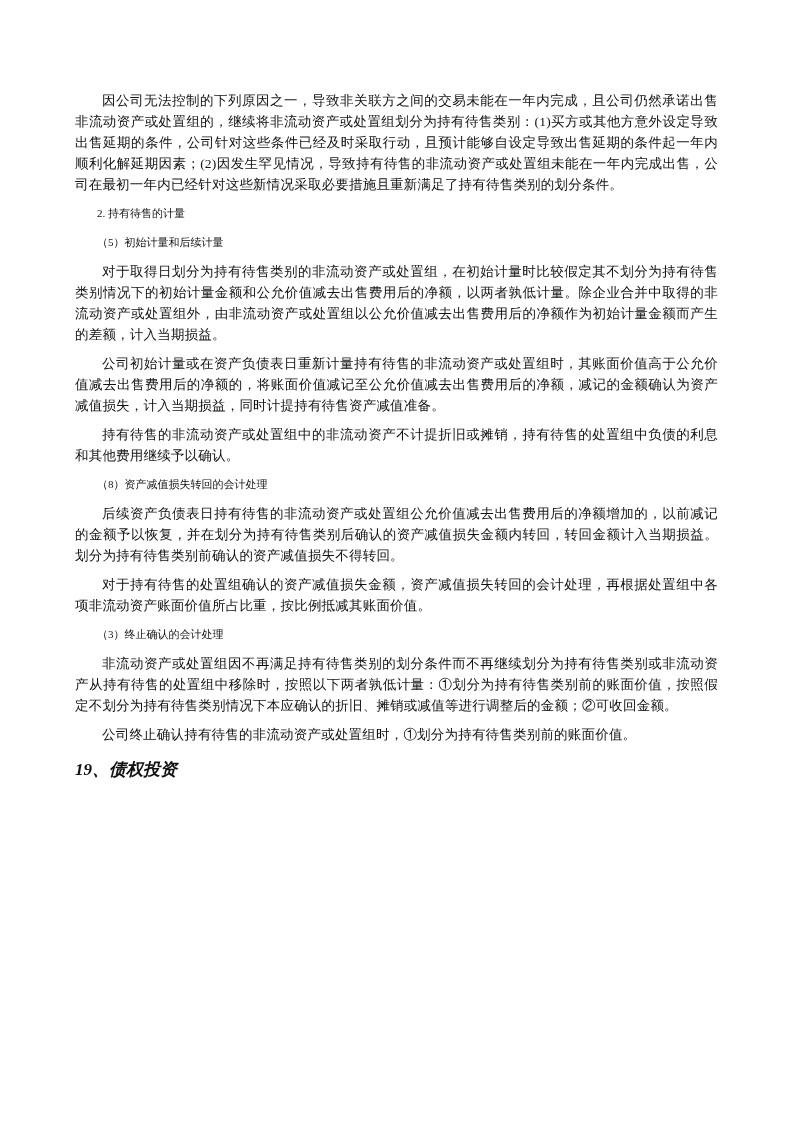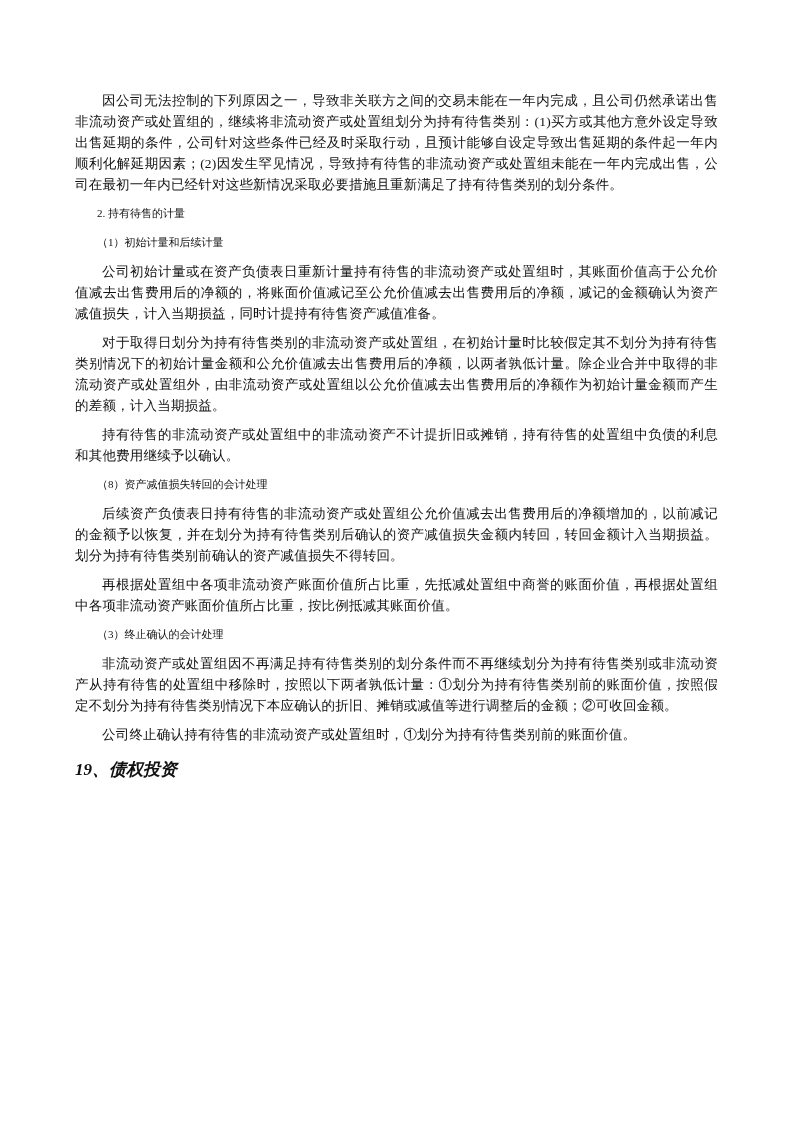--- a/index.html
+++ b/index.html
@@ -45,24 +45,24 @@
   .bold-heading.gap-large {
     margin-top: 58px;
   }
 </style>
 </head>
 <body>
 
 <div class="page">
   <p class="para">因公司无法控制的下列原因之一，导致非关联方之间的交易未能在一年内完成，且公司仍然承诺出售非流动资产或处置组的，继续将非流动资产或处置组划分为持有待售类别：(1)买方或其他方意外设定导致出售延期的条件，公司针对这些条件已经及时采取行动，且预计能够自设定导致出售延期的条件起一年内顺利化解延期因素；(2)因发生罕见情况，导致持有待售的非流动资产或处置组未能在一年内完成出售，公司在最初一年内已经针对这些新情况采取必要措施且重新满足了持有待售类别的划分条件。</p>
   <p class="sub-heading">2. 持有待售的计量</p>
-  <p class="sub-heading">（1）初始计量和后续计量</p>
+  <p class="sub-heading">（5）初始计量和后续计量</p>
+  <p class="para">对于取得日划分为持有待售类别的非流动资产或处置组，在初始计量时比较假定其不划分为持有待售类别情况下的初始计量金额和公允价值减去出售费用后的净额，以两者孰低计量。除企业合并中取得的非流动资产或处置组外，由非流动资产或处置组以公允价值减去出售费用后的净额作为初始计量金额而产生的差额，计入当期损益。</p>
   <p class="para">公司初始计量或在资产负债表日重新计量持有待售的非流动资产或处置组时，其账面价值高于公允价值减去出售费用后的净额的，将账面价值减记至公允价值减去出售费用后的净额，减记的金额确认为资产减值损失，计入当期损益，同时计提持有待售资产减值准备。</p>
-  <p class="para">对于取得日划分为持有待售类别的非流动资产或处置组，在初始计量时比较假定其不划分为持有待售类别情况下的初始计量金额和公允价值减去出售费用后的净额，以两者孰低计量。除企业合并中取得的非流动资产或处置组外，由非流动资产或处置组以公允价值减去出售费用后的净额作为初始计量金额而产生的差额，计入当期损益。</p>
   <p class="para">持有待售的非流动资产或处置组中的非流动资产不计提折旧或摊销，持有待售的处置组中负债的利息和其他费用继续予以确认。</p>
   <p class="sub-heading">（8）资产减值损失转回的会计处理</p>
   <p class="para">后续资产负债表日持有待售的非流动资产或处置组公允价值减去出售费用后的净额增加的，以前减记的金额予以恢复，并在划分为持有待售类别后确认的资产减值损失金额内转回，转回金额计入当期损益。划分为持有待售类别前确认的资产减值损失不得转回。</p>
-  <p class="para">再根据处置组中各项非流动资产账面价值所占比重，先抵减处置组中商誉的账面价值，再根据处置组中各项非流动资产账面价值所占比重，按比例抵减其账面价值。</p>
+  <p class="para">对于持有待售的处置组确认的资产减值损失金额，资产减值损失转回的会计处理，再根据处置组中各项非流动资产账面价值所占比重，按比例抵减其账面价值。</p>
   <p class="sub-heading">（3）终止确认的会计处理</p>
   <p class="para">非流动资产或处置组因不再满足持有待售类别的划分条件而不再继续划分为持有待售类别或非流动资产从持有待售的处置组中移除时，按照以下两者孰低计量：①划分为持有待售类别前的账面价值，按照假定不划分为持有待售类别情况下本应确认的折旧、摊销或减值等进行调整后的金额；②可收回金额。</p>
   <p class="para">公司终止确认持有待售的非流动资产或处置组时，①划分为持有待售类别前的账面价值。</p>
   <p class="bold-heading">19、债权投资</p>
 </div>
 
 </body></html>

